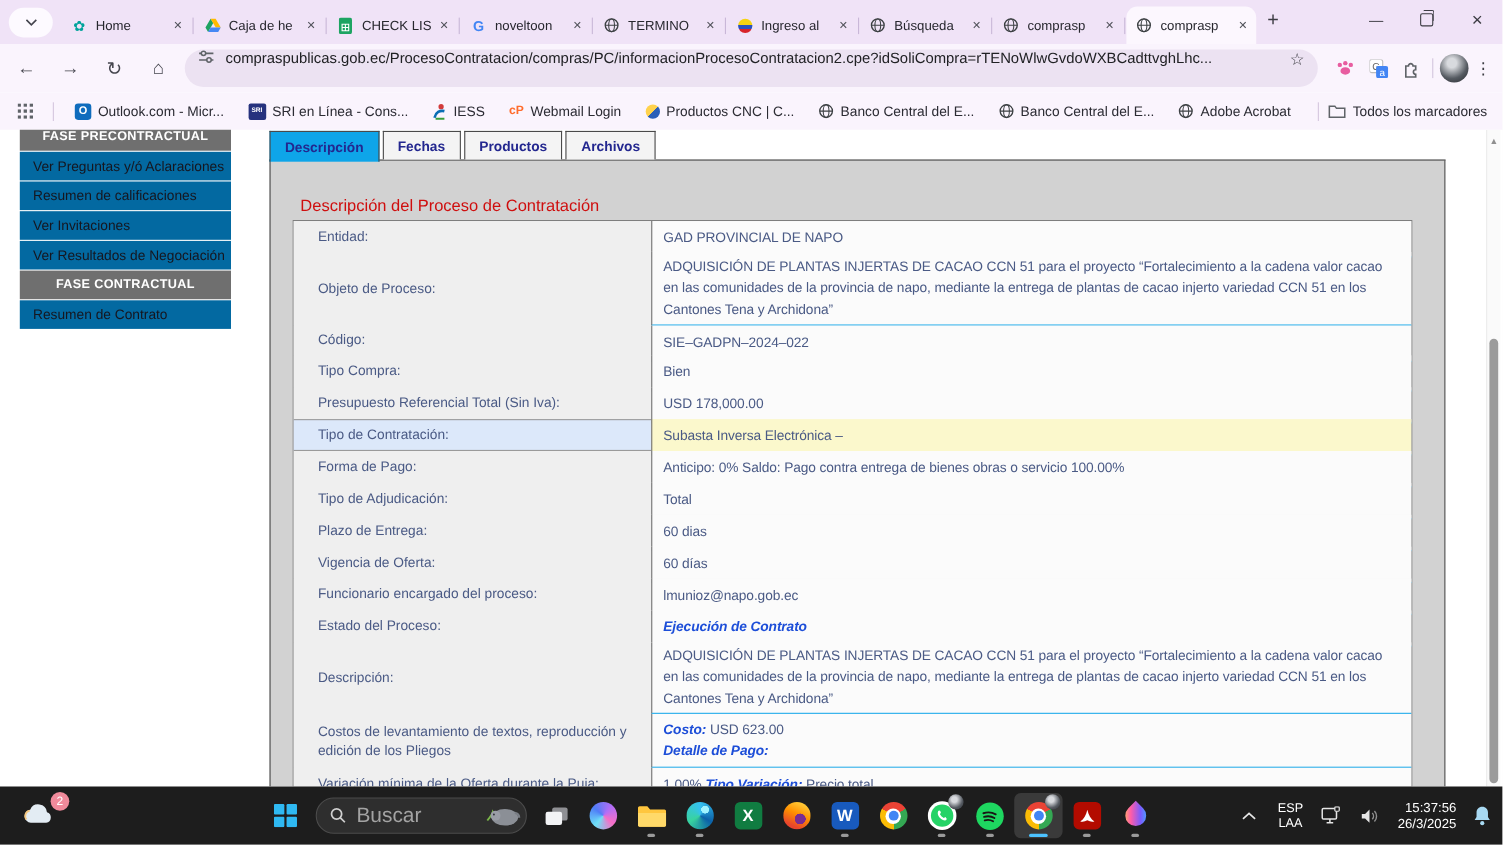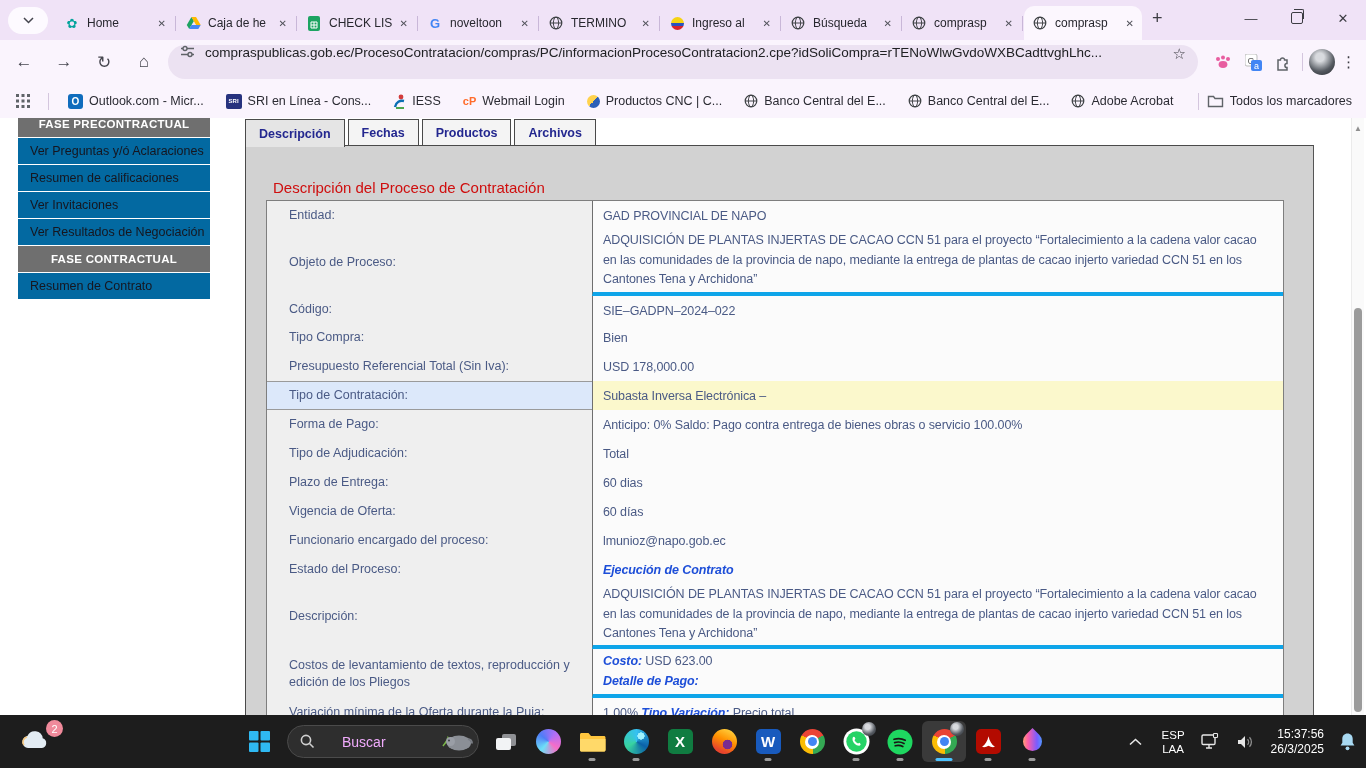--- a/index.html
+++ b/index.html
@@ -68,53 +68,53 @@
   .sidebar{position:absolute;left:18px;top:-7px;width:192px;}
   .sbheader{height:26px;background:#6f6f6f;color:#fff;font-weight:bold;font-size:11.5px;
     display:flex;align-items:center;justify-content:center;margin-bottom:1px;letter-spacing:.3px;}
   .sbitem{height:26px;background:#0369a1;color:#16161f;font-size:12.5px;display:flex;
     align-items:center;padding-left:12px;margin-bottom:1px;}
 
   .ctabs{position:absolute;left:245px;top:1px;height:27px;display:flex;align-items:flex-start;z-index:3;}
   .ctab{height:26px;padding:0 13px;display:flex;align-items:center;background:#f4f4f4;
     border:1px solid #4a4a4a;border-bottom:none;margin-right:3px;color:#23278f;
     font-weight:bold;font-size:12.5px;box-sizing:border-box;}
-  .ctab.active{background:#e5e5e5;height:28px;text-align:right;}
+  .ctab.active{background:#0ea5e9;height:28px;text-align:right;}
 
   .panel{position:absolute;left:245px;top:27px;width:1069px;height:570px;background:#d2d2d2;
     border-top:1px solid #4a4a4a;border-left:1px solid #4a4a4a;border-right:1px solid #555;
     box-sizing:border-box;overflow:hidden;}
   .pheading{position:absolute;left:27px;top:33px;color:#cf0e0e;font-size:15px;}
   .ptable{position:absolute;left:20px;top:54px;width:1016px;border:1px solid #7e7e7e;background:#efefef;}
   .trow{display:flex;}
   .tlabel{width:325px;box-sizing:border-box;padding:0 8px 0 22px;display:flex;align-items:center;
     background:#efefef;color:#4a5a85;font-size:12.5px;line-height:17px;}
   .tvalue{flex:1;box-sizing:border-box;padding:16px 10px;display:flex;align-items:center;
-    border-left:1px solid #6f6f6f;border-bottom:4px solid #0ea5e9;background:#fbfbfb;
+    border-left:1px solid #6f6f6f;border-bottom:1px solid #0ea5e9;background:#fbfbfb;
     color:#4a5a85;font-size:12.5px;}
   .vinner{line-height:19.5px;padding:2px 0;letter-spacing:-0.1px;}
   .vb{color:#1d4ed8;font-weight:bold;font-style:italic;}
   .trow.hl .tlabel{background:#dce8fa;border-top:1px solid #9a9a9a;border-bottom:1px solid #9a9a9a;}
   .trow.hl .tvalue{background:#fbf8cc;}
 
   .pscroll{position:absolute;right:2px;top:0;width:12px;height:597px;background:#fafafa;
     border-left:1px solid #ebebeb;}
   .psarrow{position:absolute;top:6px;left:0;width:12px;text-align:center;color:#8f8f8f;font-size:8px;}
   .psthumb{position:absolute;left:2px;top:190px;width:8px;height:404px;background:#9b9b9b;border-radius:4px;}
 
   
   .taskbar{position:absolute;left:0;top:715px;width:1366px;height:53px;background:#1d1d1d;}
   .weather{position:absolute;left:18px;top:12px;width:42px;height:32px;}
   .wbadge{position:absolute;right:-3px;top:-7px;width:17px;height:17px;border-radius:50%;
     background:#f08a9b;color:#fff;font-size:11px;display:flex;align-items:center;justify-content:center;}
   .centerbar{position:absolute;left:238px;top:6px;height:41px;display:flex;align-items:center;}
   .start{width:42px;height:40px;display:flex;align-items:center;justify-content:center;}
   .searchpill{width:192px;height:33px;background:#2e2e2e;border:1px solid #4b4b4b;border-radius:17px;
     display:flex;align-items:center;padding:0 4px 0 12px;box-sizing:border-box;margin:0 7px;}
-  .sptext{color:#f0abfc;font-size:14px;margin-left:27px;flex:1;}
+  .sptext{color:#a3a3a3;font-size:19px;margin-left:9px;flex:1;}
   .tvbtn{width:40px;height:40px;display:flex;align-items:center;justify-content:center;}
   .tv{width:20px;height:16px;position:relative;}
   .tv:before{content:"";position:absolute;right:0;top:0;width:14px;height:12px;background:#8f9094;border-radius:2px;}
   .tv:after{content:"";position:absolute;left:0;bottom:0;width:15px;height:12px;background:#f2f3f5;border-radius:2px;}
   .apps{display:flex;}
   .app{width:44px;height:41px;position:relative;display:flex;align-items:center;justify-content:center;}
   .app.active{background:#3a3a3a;border-radius:6px;}
   .rdash{position:absolute;bottom:1px;left:50%;transform:translateX(-50%);width:7px;height:3px;
     border-radius:2px;background:#9a9a9a;}
   .app.active .rdash{width:17px;background:#4cc2ff;}

